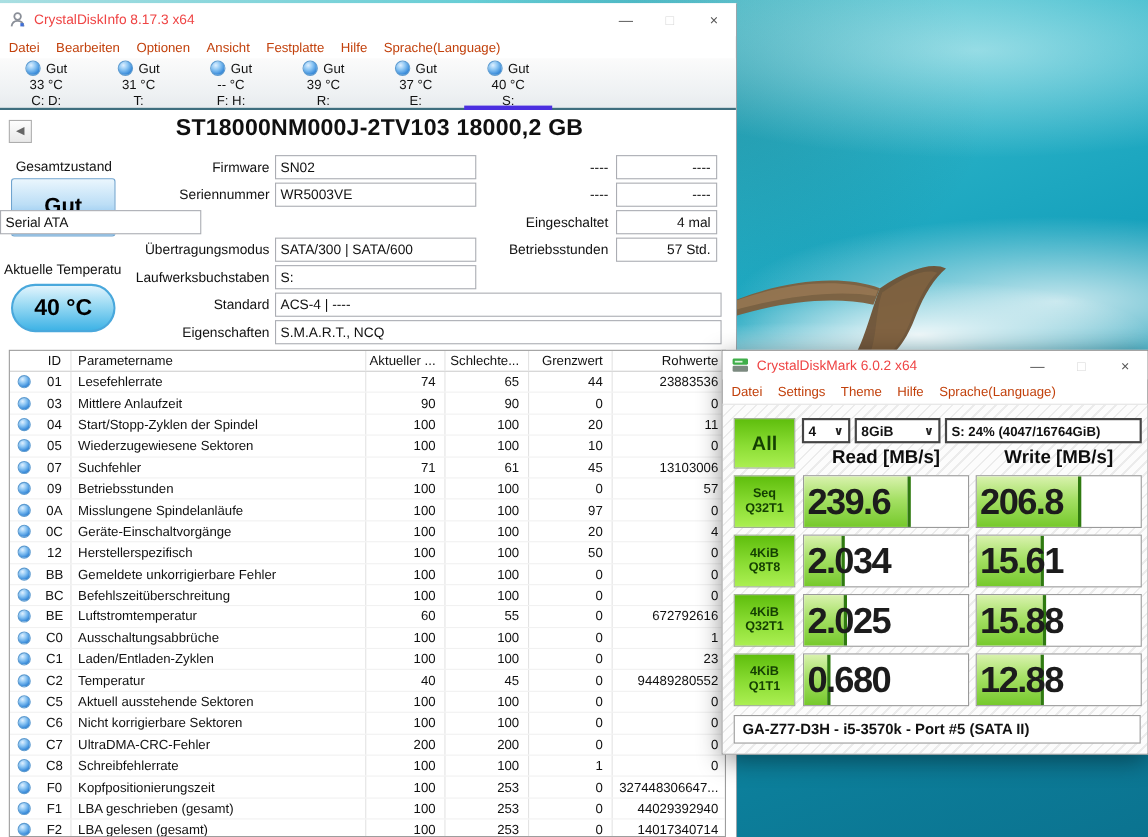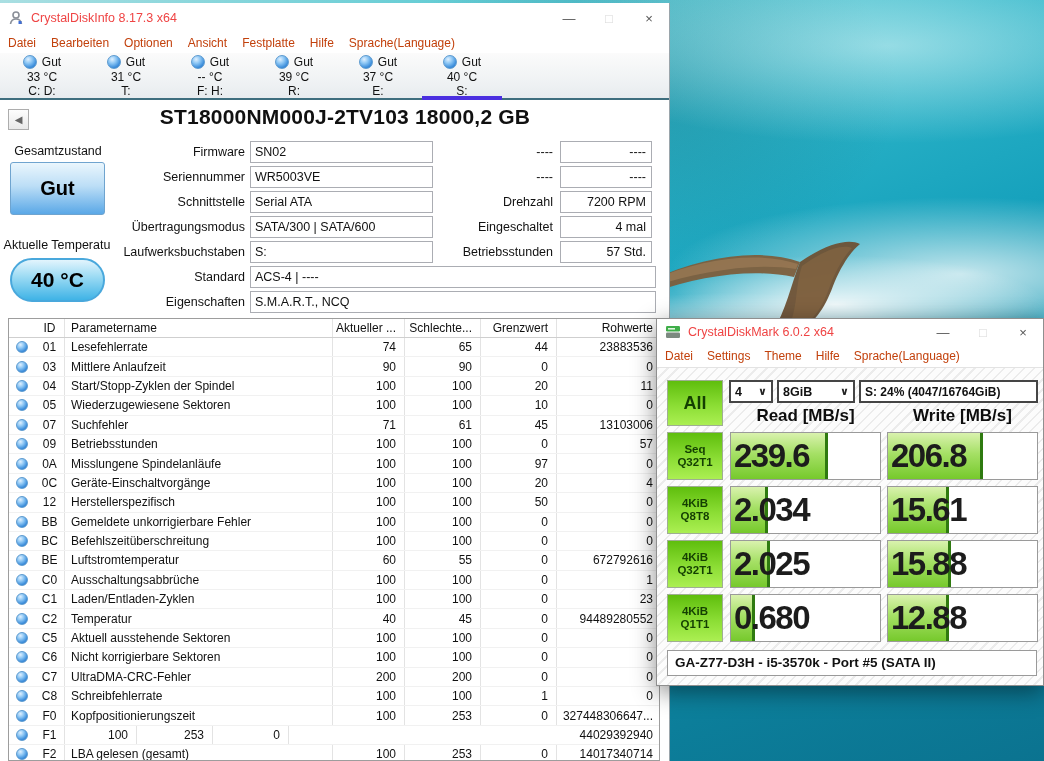--- a/index.html
+++ b/index.html
@@ -227,21 +227,20 @@
             <span class="fl-label">Firmware</span>
             <span class="fl-value">SN02</span>
           </div>
 
           <div class="frow">
             <span class="fl-label">Seriennummer</span>
             <span class="fl-value">WR5003VE</span>
           </div>
 
           <div class="frow">
-            <span class="fl-label">Schnittstelle</span>
             <span class="fl-value">Serial ATA</span>
           </div>
 
           <div class="frow">
             <span class="fl-label">Übertragungsmodus</span>
             <span class="fl-value">SATA/300 | SATA/600</span>
           </div>
 
           <div class="frow">
             <span class="fl-label">Laufwerksbuchstaben</span>
@@ -265,24 +264,20 @@
           <div class="frow">
             <span class="fr-label">----</span>
             <span class="fr-value">----</span>
           </div>
 
           <div class="frow">
             <span class="fr-label">----</span>
             <span class="fr-value">----</span>
           </div>
 
-          <div class="frow">
-            <span class="fr-label">Drehzahl</span>
-            <span class="fr-value">7200 RPM</span>
-          </div>
 
           <div class="frow">
             <span class="fr-label">Eingeschaltet</span>
             <span class="fr-value">4 mal</span>
           </div>
 
           <div class="frow">
             <span class="fr-label">Betriebsstunden</span>
             <span class="fr-value">57 Std.</span>
           </div>
@@ -538,20 +533,21 @@
             <span class="c-num c-n2">253</span>
             <span class="c-num c-n3">0</span>
             <span class="c-raw">327448306647...</span>
           </div>
 
           <div class="srow">
             <span class="c-icon">
               <span class="orb"></span>
             </span>
             <span class="c-id">F1</span>
+            <span class="c-name">LBA geschrieben (gesamt)</span>
             <span class="c-num">100</span>
             <span class="c-num c-n2">253</span>
             <span class="c-num c-n3">0</span>
             <span class="c-raw">44029392940</span>
           </div>
 
           <div class="srow">
             <span class="c-icon">
               <span class="orb"></span>
             </span>

